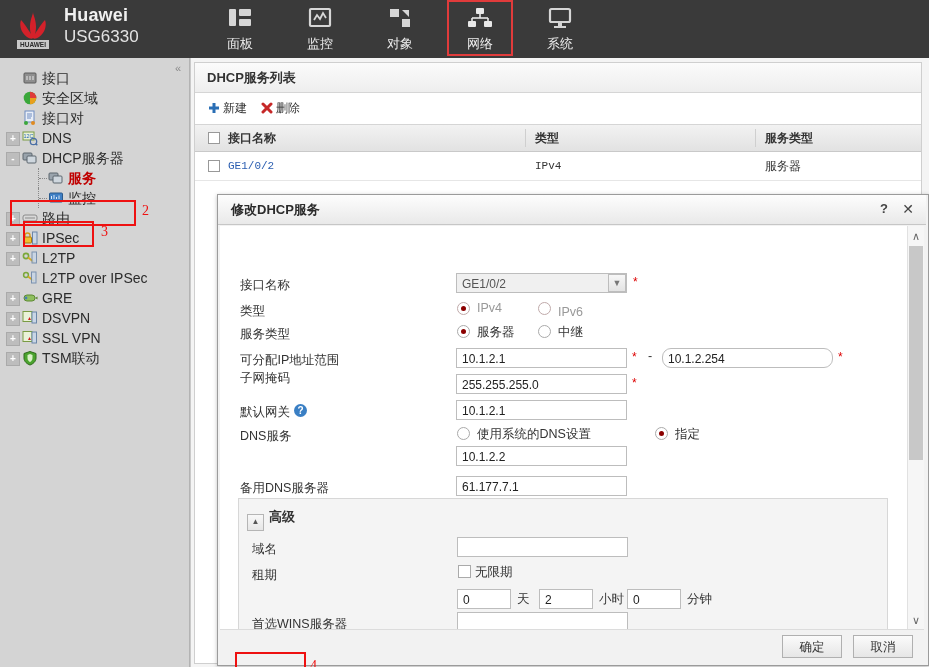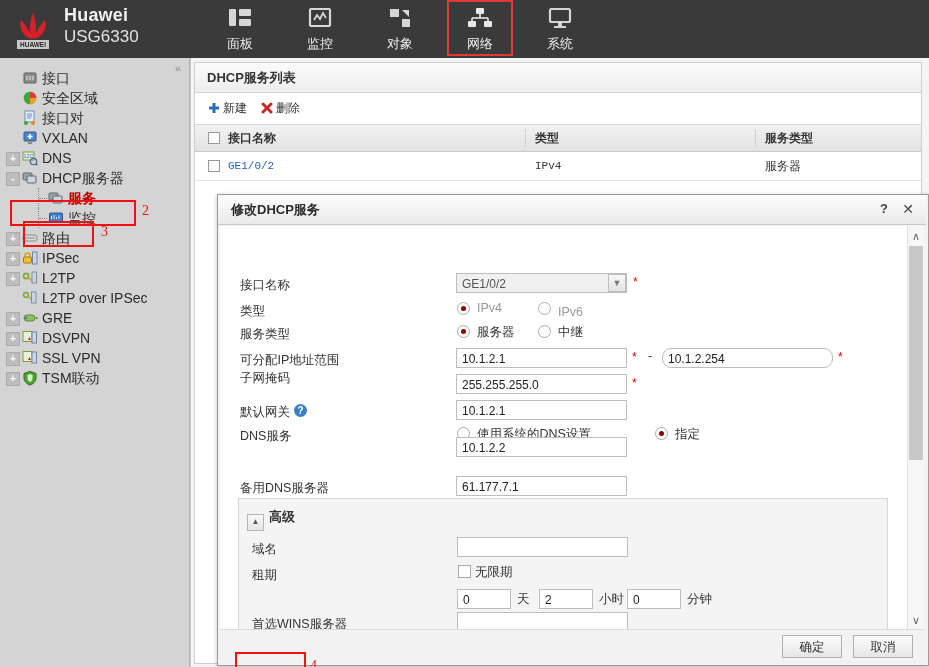--- a/index.html
+++ b/index.html
@@ -403,33 +403,20 @@
                 <line x1="5" y1="6" x2="10" y2="6"></line>
                 <line x1="5" y1="8" x2="9" y2="8"></line>
               </g>
             <circle cx="4" cy="13" r="2" fill="#3aa73a"></circle>
               <circle cx="11" cy="13" r="2" fill="#e08b20"></circle>
           </svg>
         </span>
         <span class="tlabel">接口对</span>
       </div>
 
-      <div class="trow lvl1">
-        <span class="ticon">
-          <svg width="16" height="16" viewBox="0 0 16 16">
-            <rect x="2" y="2" width="12" height="9" rx="1" fill="#4e86c8" stroke="#33598a"></rect>
-            <g stroke="#fff" stroke-width="1.6">
-                <line x1="8" y1="4" x2="8" y2="9"></line>
-                <line x1="5.5" y1="6.5" x2="10.5" y2="6.5"></line>
-              </g>
-            <rect x="6" y="12" width="4" height="2" fill="#8a8a8a"></rect>
-          </svg>
-        </span>
-        <span class="tlabel">VXLAN</span>
-      </div>
 
       <div class="trow lvl1">
         <span class="texp">+</span>
         <span class="ticon">
           <svg width="16" height="16" viewBox="0 0 16 16">
             <rect x="1" y="2" width="11" height="8" fill="#e9f0d9" stroke="#7a9b44"></rect>
             <text x="6.5" y="8.4" font-size="5.5" font-family="Liberation Sans, sans-serif" fill="#2a6ab5" text-anchor="middle">12C</text>
             <circle cx="11.5" cy="11.5" r="3.2" fill="none" stroke="#4a6fa5" stroke-width="1.3"></circle>
             <line x1="13.6" y1="13.6" x2="15.3" y2="15.3" stroke="#4a6fa5" stroke-width="1.4"></line>
           </svg>
@@ -679,21 +666,21 @@
         <div class="frow">
           <span class="flabel" style="top:202px;">DNS服务</span>
           <span class="radio" style="left:237px; top:201px;"></span>
           <span class="rlabel" style="left:257px; top:200px;">使用系统的DNS设置</span>
           <span class="radio on" style="left:435px; top:201px;"></span>
           <span class="rlabel" style="left:455px; top:200px;">指定</span>
         </div>
 
         <div class="frow">
           <span class="flabel" style="top:228px;margin-top:47px;">首选DNS服务器</span>
-          <span class="finput" style="left:236px; top:211px; width:171px;">10.1.2.2</span>
+          <span class="finput" style="left:236px; top:220px; width:171px;">10.1.2.2</span>
         </div>
 
         <div class="frow">
           <span class="flabel" style="top:254px;">备用DNS服务器</span>
           <span class="finput" style="left:236px; top:250px; width:171px;">61.177.7.1</span>
         </div>
 
         <div class="advbox" style="top:272px; height:160px;">
           <div class="advhdr">
             <span class="advtoggle">▲</span><span>高级</span>

